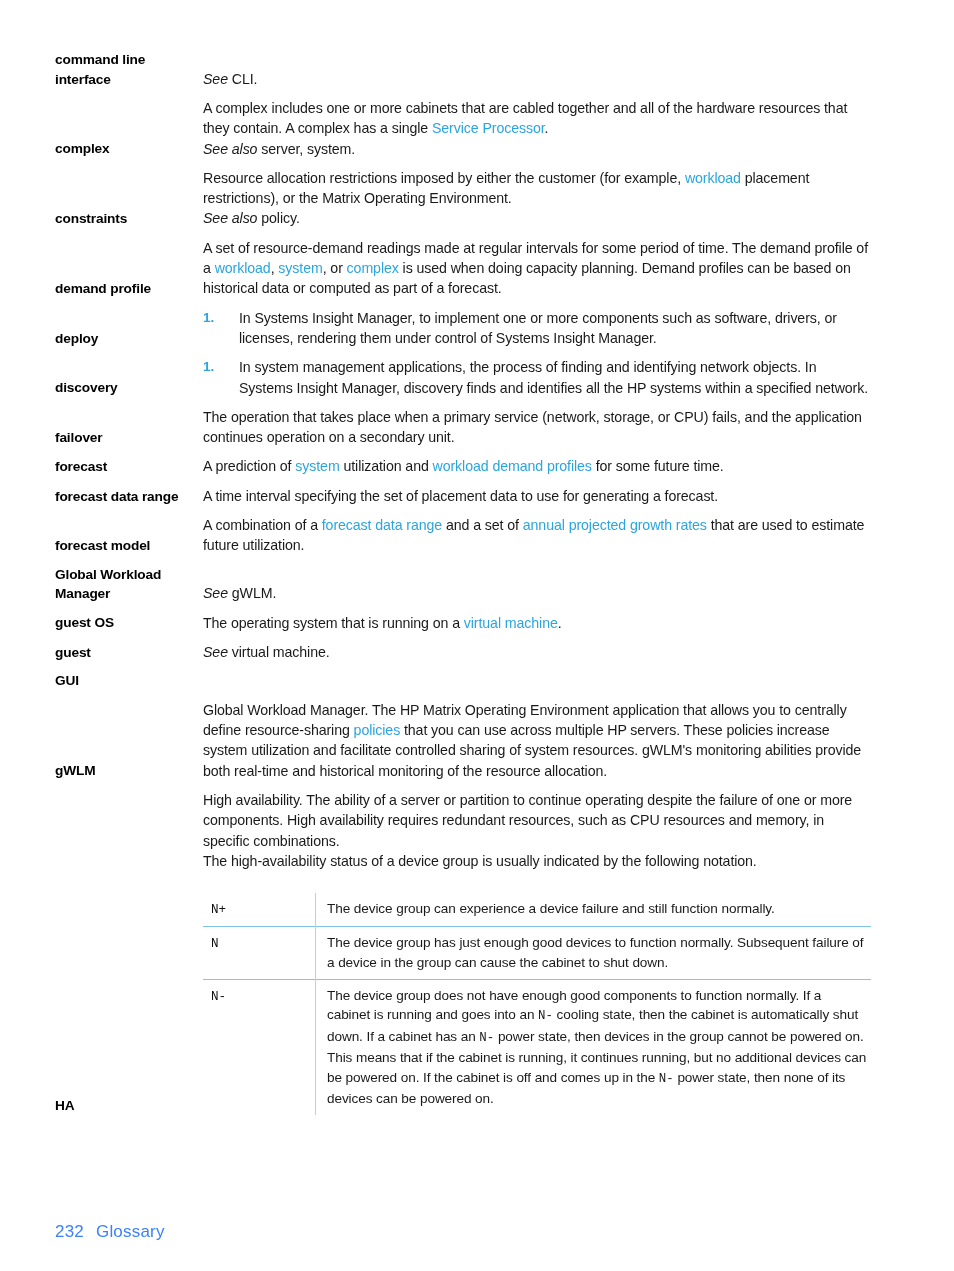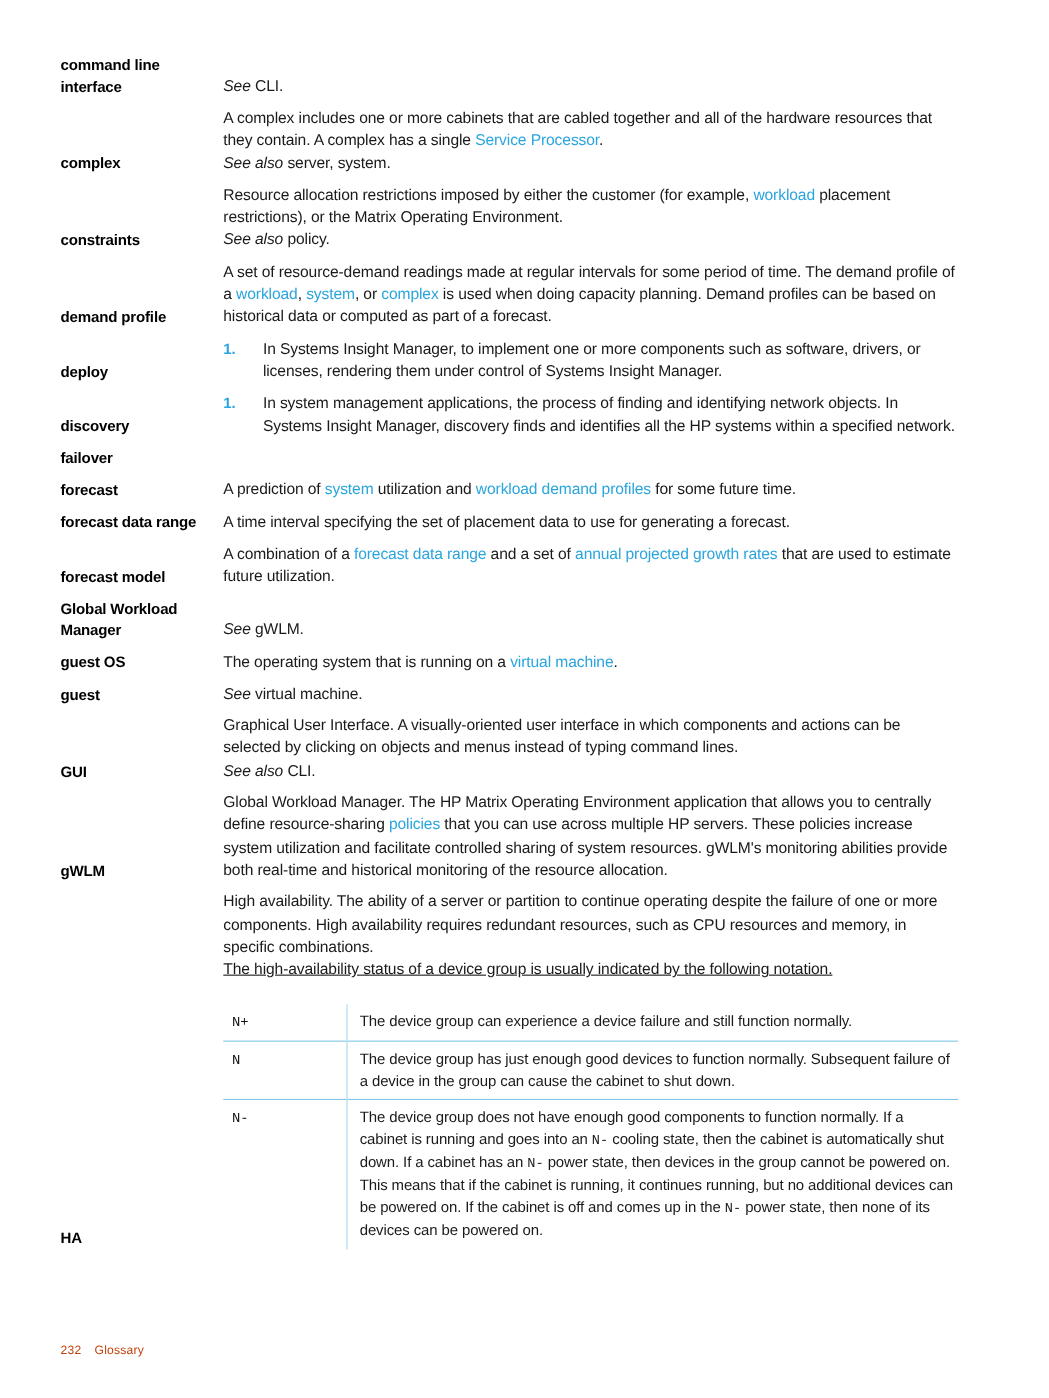--- a/index.html
+++ b/index.html
@@ -90,21 +90,20 @@
   
   .mono {
     font-family: "Liberation Mono", "DejaVu Sans Mono", monospace;
     font-size: 12.4px;
     letter-spacing: 0;
   }
 
   
   .ha-note {
     margin-top: 14px;
-    text-decoration: underline;
   }
   #notation-table {
     margin-top: 22px;
     margin-left: 0px;
     width: 668px;
     border-collapse: collapse;
   }
   #notation-table td {
     vertical-align: top;
     padding: 6px 0 7px 0;
@@ -131,22 +130,22 @@
     letter-spacing: -0.1px;
     color: #1a1a1a;
     margin-top: 20px;
   }
 
   
   #footer {
     position: absolute;
     left: 55px;
     top: 1222px;
-    font-size: 11px;
-    color: #c2410c;
+    font-size: 17px;
+    color: #3b82f6;
     letter-spacing: 0.2px;
     text-align: center;
   }
   #footer .pagenum {
     display: inline-block;
     margin-right: 12px;
   }
   #footer .sectionname {
     display: inline-block;
   }
@@ -203,20 +202,23 @@
       <div class="def">
         <div class="numlist">
           <div class="num">1.</div>
           <div class="numbody">In system management applications, the process of finding and identifying network objects. In Systems Insight Manager, discovery finds and identifies all the HP systems within a specified network.</div>
         </div>
       </div>
     </div>
 
     <div class="entry">
       <div class="term">failover</div>
+      <div class="def">
+        <p>The operation that takes place when a primary service (network, storage, or CPU) fails, and the application continues operation on a secondary unit.</p>
+      </div>
     </div>
 
     <div class="entry">
       <div class="term">forecast</div>
       <div class="def">
         <p><span>A prediction of </span><span class="xref">system</span><span> utilization and </span><span class="xref">workload demand profiles</span><span> for some future time.</span></p>
       </div>
     </div>
 
     <div class="entry">
@@ -249,24 +251,20 @@
 
     <div class="entry">
       <div class="term">guest</div>
       <div class="def">
         <p><span class="see">See</span><span> virtual machine.</span></p>
       </div>
     </div>
 
     <div class="entry">
       <div class="term">GUI</div>
-      <div class="def">
-        <p>Graphical User Interface. A visually-oriented user interface in which components and actions can be selected by clicking on objects and menus instead of typing command lines.</p>
-        <p><span class="see">See also</span><span> CLI.</span></p>
-      </div>
     </div>
 
     <div class="entry">
       <div class="term">gWLM</div>
       <div class="def">
         <p><span>Global Workload Manager. The HP Matrix Operating Environment application that allows you to centrally define resource-sharing </span><span class="xref">policies</span><span> that you can use across multiple HP servers. These policies increase system utilization and facilitate controlled sharing of system resources. gWLM's monitoring abilities provide both real-time and historical monitoring of the resource allocation.</span></p>
       </div>
     </div>
 
     <div class="entry">

